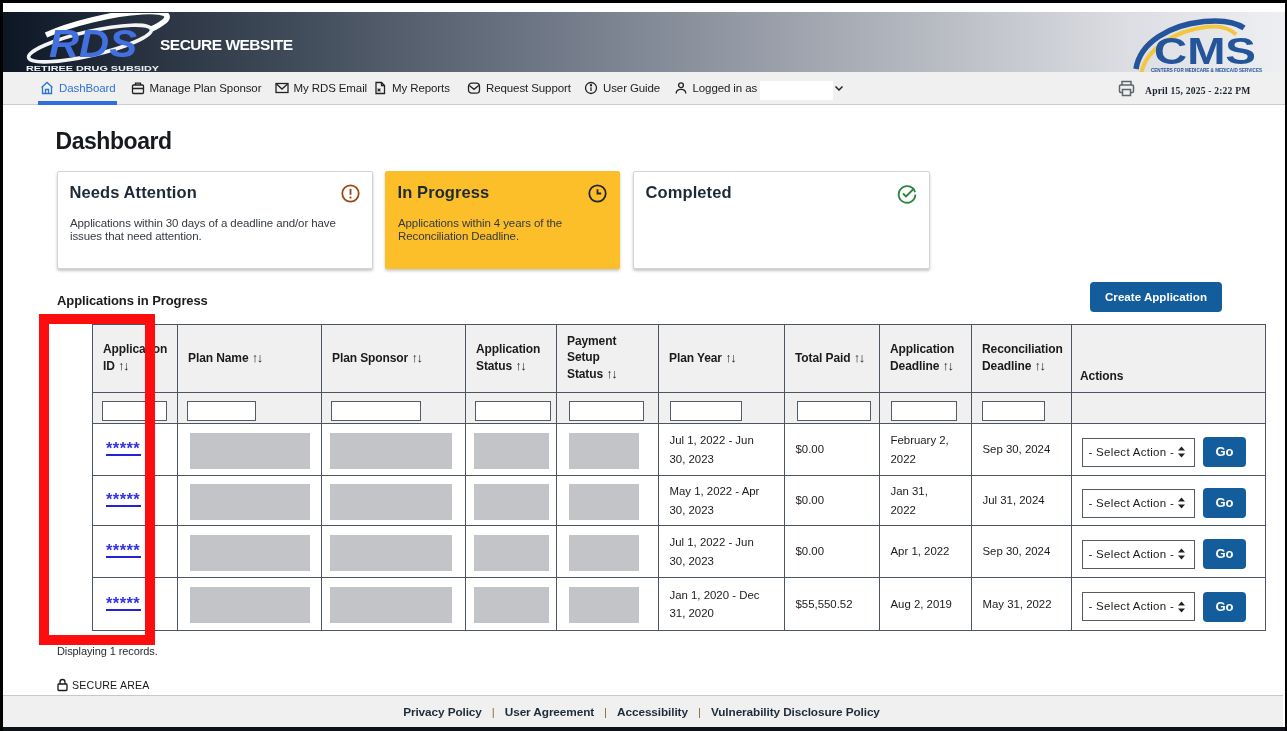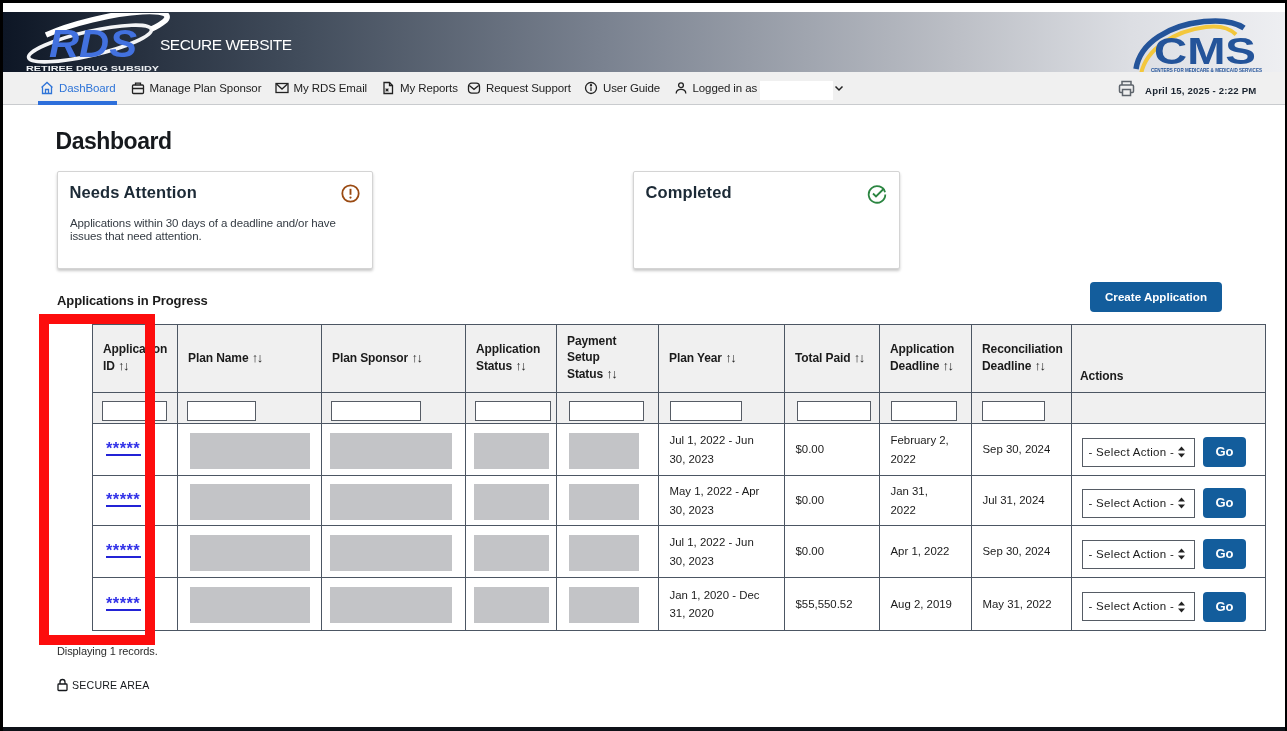--- a/index.html
+++ b/index.html
@@ -3,41 +3,41 @@
 <meta charset="utf-8">
 <style>
 * { margin:0; padding:0; box-sizing:border-box; }
 html,body { width:1287px; height:731px; overflow:hidden; background:#fff; }
 body { font-family:"Liberation Sans", sans-serif; }
 #page { position:relative; width:1287px; height:731px; background:#fff; }
 .frame { position:absolute; background:#000; z-index:50; }
 
 #hdr { position:absolute; left:2px; top:12px; width:1283px; height:70px;
   background:linear-gradient(to right,#0d1625 0%,#2a3443 12%,#414c5b 23%,#7a8290 47%,#bbbec5 74%,#dcdee3 88%,#eeeff2 100%); }
-#sw { position:absolute; left:158px; top:24px; font-size:15.5px; font-weight:normal; color:#fff; letter-spacing:-0.5px; }
+#sw { position:absolute; left:158px; top:24px; font-size:15.5px; font-weight:bold; color:#fff; letter-spacing:-0.5px; }
 
 #nav { position:absolute; left:2px; top:72px; width:1283px; height:33px; background:#f0f0f0; border-bottom:1px solid #c9cbce; }
 .nvi { position:absolute; top:0; height:32px; display:flex; align-items:center; font-size:11.5px; color:#222; letter-spacing:-0.1px; }
 .nvi svg { margin-right:5px; }
 #nv1 { color:#2e74d8; }
 #nv1u { position:absolute; left:36px; top:29px; width:79px; height:4px; background:#2e6fdb; }
-#navdate { position:absolute; left:1143px; top:2px; height:32px; display:flex; align-items:center; font-size:9.6px; color:#1a2430; letter-spacing:0.2px; font-weight:bold;}
+#navdate { position:absolute; left:1143px; top:2px; height:32px; display:flex; align-items:center; font-size:9.6px; color:#1a2430; letter-spacing:0.2px; font-weight:bold;font-family:Liberation Serif, serif;}
 #navprint { position:absolute; left:1115px; top:6.5px; }
 #loggedbox { position:absolute; left:758px; top:9px; width:73px; height:19px; background:#fff; }
 #loggedchev { position:absolute; left:831px; top:6px; }
 
 #h1 { position:absolute; left:55.5px; top:128px; font-size:23px; font-weight:bold; color:#16191d; letter-spacing:-0.45px; }
 
 .card { position:absolute; top:171px; height:97.5px; background:#fff; border:1px solid #d4d4d4; border-radius:2px; box-shadow:0 2px 3px rgba(0,0,0,0.22); }
 .card h3 { position:absolute; left:11.5px; top:10.5px; font-size:16.5px; font-weight:bold; color:#1c2a36; letter-spacing:0.1px; }
 .card p { position:absolute; left:12px; top:45px; font-size:11.5px; line-height:13px; color:#333a42; letter-spacing:-0.1px; }
 .cicon { position:absolute; right:12px; top:12px; }
 #card1 { left:57px;  width:316px; }
 #card2 { left:385px; width:235px; background:#fcbf2a; border-color:#fcbf2a; }
-#card3 { left:633px; width:267px; }
+#card3 { left:633px; width:297px; }
 #card4 { left:912px; width:316px; }
 </style>
 </head>
 <body>
 <div id="page">
 <div class="frame" style="left:0;top:0;width:1287px;height:2.5px;"></div>
 <div class="frame" style="left:0;top:0;width:2.5px;height:731px;"></div>
 <div class="frame" style="left:1284.5px;top:0;width:2.5px;height:731px;"></div>
 <style>
 
@@ -99,21 +99,21 @@
           <rect x="1.5" y="4" width="11" height="8.5" rx="1"></rect>
           <path d="M4.5 4 V2.2 H9.5 V4 M1.5 7.5 H12.5"></path>
         </svg>
   Manage Plan Sponsor</div>
  <div class="nvi" style="left:272.5px;">
   <svg width="14" height="14" viewBox="0 0 14 14" fill="none" stroke="#222" stroke-width="1.3">
           <rect x="1" y="2.5" width="12" height="9"></rect>
           <path d="M1.5 3 L7 8 L12.5 3"></path>
         </svg>
   My RDS Email</div>
- <div class="nvi" style="left:379px;align-items:center;">
+ <div class="nvi" style="left:371px;align-items:center;">
   <svg width="14" height="14" viewBox="0 0 14 14" fill="none" stroke="#222" stroke-width="1.3">
           <path d="M3 1.5 H8.5 L11.5 4.5 V12.5 H3 Z"></path>
           <path d="M8.5 1.5 V4.5 H11.5"></path>
           <path d="M4.6 7.6 L7.4 10.4 M7.4 7.6 L4.6 10.4" stroke-width="1.2"></path>
         </svg>
   My Reports</div>
  <div class="nvi" style="left:465px;">
   <svg width="14" height="14" viewBox="0 0 14 14" fill="none" stroke="#222" stroke-width="1.3">
           <rect x="1.5" y="2.2" width="11" height="10" rx="3.2"></rect>
           <path d="M2.3 4.6 L7 8.3 L11.7 4.6"></path>
@@ -146,20 +146,28 @@
 
 <div id="h1">Dashboard</div>
 <div class="card" id="card1">
  <h3>Needs Attention</h3>
  <svg class="cicon" width="19" height="19" viewBox="0 0 19 19">
         <circle cx="9.5" cy="9.5" r="8.2" fill="none" stroke="#9a4a12" stroke-width="1.8"></circle>
         <path d="M9.5 4.8 V10.8" stroke="#9a4a12" stroke-width="1.9"></path>
         <circle cx="9.5" cy="13.6" r="1.1" fill="#9a4a12"></circle>
       </svg>
  <p>Applications within 30 days of a deadline and/or have<br>issues that need attention.</p>
+</div>
+<div class="card" id="card2">
+ <h3>In Progress</h3>
+ <svg class="cicon" width="19" height="19" viewBox="0 0 19 19">
+        <circle cx="9.5" cy="9.5" r="8.2" fill="none" stroke="#20262d" stroke-width="1.8"></circle>
+        <path d="M9.5 5.2 V9.5 H13.2" fill="none" stroke="#20262d" stroke-width="1.8"></path>
+      </svg>
+ <p>Applications within 4 years of the<br>Reconciliation Deadline.</p>
 </div>
 <div class="card" id="card3">
  <h3>Completed</h3>
  <svg class="cicon" width="20" height="20" viewBox="0 0 20 20">
         <path d="M18 8.2 A 8.3 8.3 0 1 0 18.3 10.4" fill="none" stroke="#2b8541" stroke-width="1.8"></path>
         <path d="M6 9.5 L9 12.5 L17 4.5" fill="none" stroke="#2b8541" stroke-width="1.8"></path>
       </svg>
 </div>
 
 <div id="aip">Applications in Progress</div>
@@ -316,14 +324,17 @@
     </table>
 <div id="redrect"></div>
 <div id="disp">Displaying 1 records.</div>
 <div id="secarea">
  <svg width="13" height="14" viewBox="0 0 13 14" fill="none" stroke="#16191d" stroke-width="1.3">
         <rect x="2" y="6" width="9" height="6.5" rx="0.8"></rect>
         <path d="M4 6 V4 a2.5 2.5 0 0 1 5 0 V6"></path>
       </svg>
  SECURE AREA
 </div>
+<div id="ftr">
+      <div style="margin-top:5.5px;"><span class="fl">Privacy Policy</span><span class="sep">|</span><span class="fl">User Agreement</span><span class="sep">|</span><span class="fl">Accessibility</span><span class="sep">|</span><span class="fl">Vulnerability Disclosure Policy</span></div>
+    </div>
 <div id="btmbar"></div>
 </div>
 
 </body></html>

